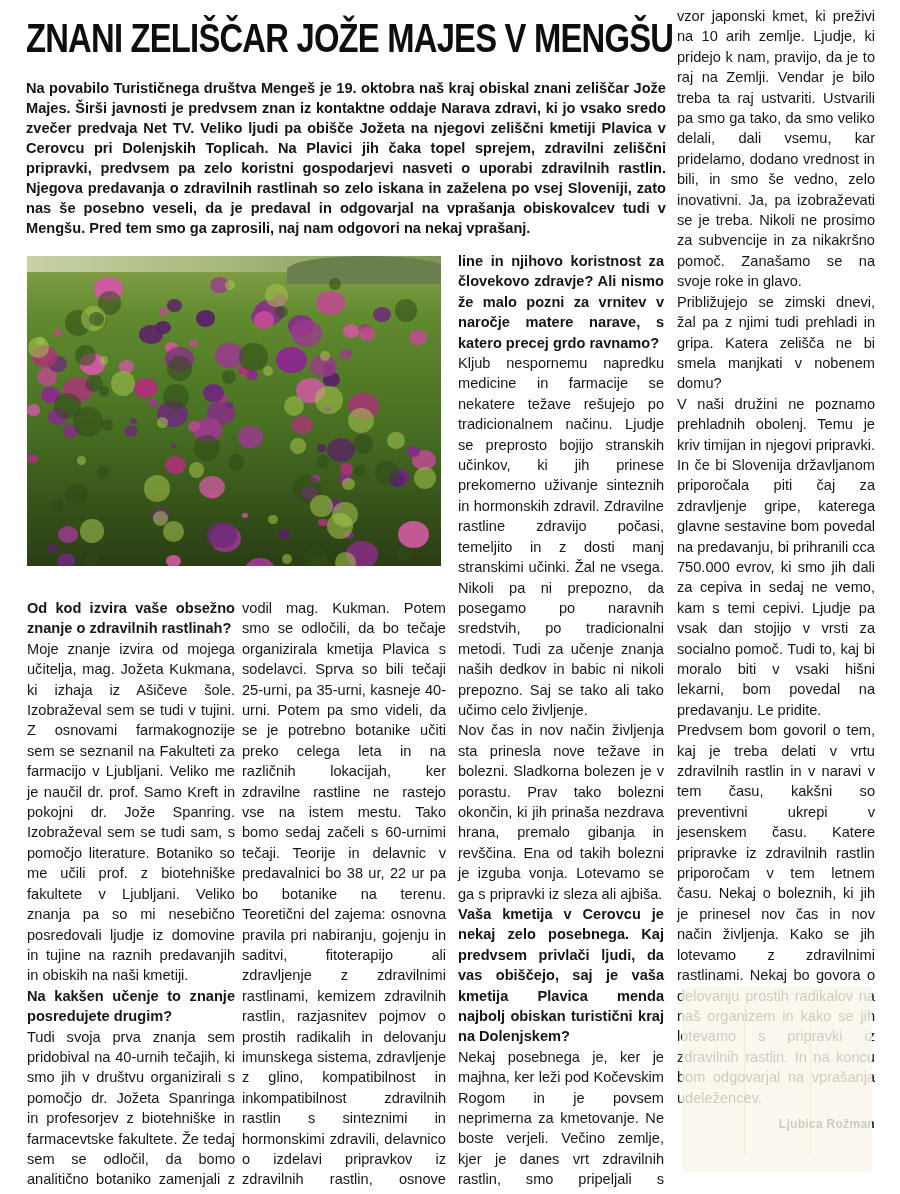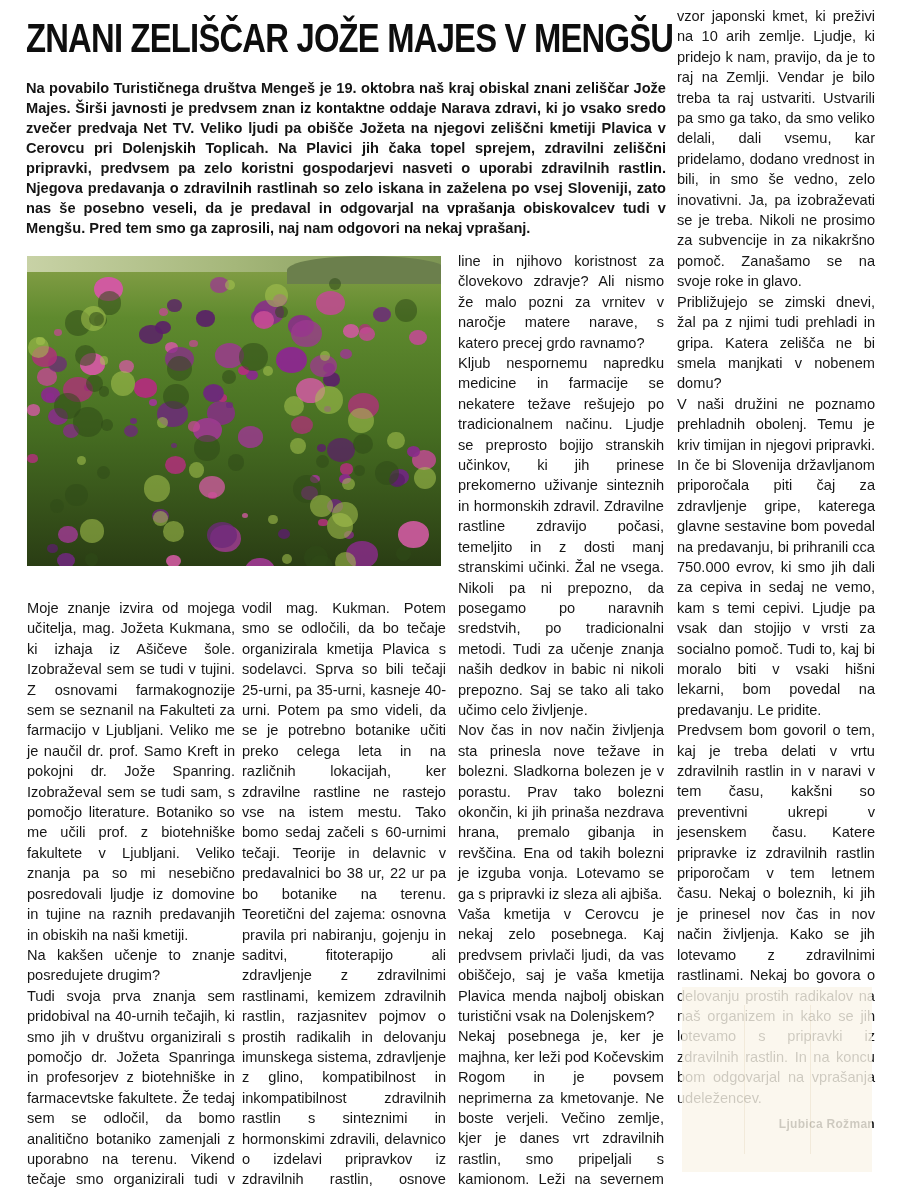--- a/index.html
+++ b/index.html
@@ -23,21 +23,21 @@
   }
   .photo .sky { position:absolute; left:0; top:0; width:100%; height:16px;
     background: linear-gradient(90deg,#c8d2a6,#a5b77a 50%,#7d9553); }
   .photo .hill { position:absolute; left:260px; top:0; width:160px; height:28px; border-radius: 50% 50% 0 0;
     background:#6b7f4c; }
   .blob { position:absolute; border-radius:50%; }
   .col {
     position: absolute; font-size: 14.6px; line-height: 20.4px; text-align: justify; color: #161616;
   }
   .col p { margin: 0; }
-  .col .q { font-weight: normal; }
+  .col .q { font-weight: bold; }
   .col-a { left: 27px; top: 598px; width: 208px; }
   .col-b { left: 242px; top: 598px; width: 204px; }
   .col-c { left: 458px; top: 251px; width: 206px; }
   .col-d { left: 677px; top: 6px; width: 198px; }
   .author { text-align: right; font-weight: bold; font-size: 12px; margin-top: 6px !important; letter-spacing: 0.3px; }
   .faded {
     position: absolute; left: 682px; top: 987px; width: 190px; height: 185px;
     background: #fbf6ea; opacity: 0.8;
   }
   .faded .line { position:absolute; top:18px; bottom:18px; width:1px; background:#efe6d2; }
@@ -198,35 +198,36 @@
     <div class="blob" style="width: 12.0626px; height: 12.0626px; left: 301.809px; top: 22.1754px; background: rgb(47, 74, 24); opacity: 0.55;"></div>
     <div class="blob" style="width: 20.7566px; height: 20.7566px; left: 136.013px; top: 265.07px; background: rgb(168, 196, 80); opacity: 0.55;"></div>
     <div class="blob" style="width: 14.4218px; height: 14.4218px; left: 62.3988px; top: 55.6607px; background: rgb(47, 74, 24); opacity: 0.55;"></div>
     <div class="blob" style="width: 22.1199px; height: 22.1199px; left: 283.434px; top: 238.885px; background: rgb(168, 196, 80); opacity: 0.55;"></div>
     <div class="blob" style="width: 23.2089px; height: 23.2089px; left: 53.4414px; top: 263.385px; background: rgb(168, 196, 80); opacity: 0.55;"></div>
     <div class="blob" style="width: 25.5655px; height: 25.5655px; left: 167.481px; top: 179.284px; background: rgb(47, 74, 24); opacity: 0.55;"></div>
     <div class="blob" style="width: 26.4735px; height: 26.4735px; left: 116.912px; top: 219.298px; background: rgb(168, 196, 80); opacity: 0.55;"></div>
   </div>
 
 <div class="col col-a">
+  <p class="q">Od kod izvira vaše obsežno znanje o zdravilnih rastlinah?</p>
   <p>Moje znanje izvira od mojega učitelja, mag. Jožeta Kukmana, ki izhaja iz Ašičeve šole. Izobraževal sem se tudi v tujini. Z osnovami farmakognozije sem se seznanil na Fakulteti za farmacijo v Ljubljani. Veliko me je naučil dr. prof. Samo Kreft in pokojni dr. Jože Spanring. Izobraževal sem se tudi sam, s pomočjo literature. Botaniko so me učili prof. z biotehniške fakultete v Ljubljani. Veliko znanja pa so mi nesebično posredovali ljudje iz domovine in tujine na raznih predavanjih in obiskih na naši kmetiji.</p>
   <p class="q">Na kakšen učenje to znanje posredujete drugim?</p>
   <p>Tudi svoja prva znanja sem pridobival na 40-urnih tečajih, ki smo jih v društvu organizirali s pomočjo dr. Jožeta Spanringa in profesorjev z biotehniške in farmacevtske fakultete. Že tedaj sem se odločil, da bomo analitično botaniko zamenjali z uporabno na terenu. Vikend tečaje smo organizirali tudi v samostanu Stična, ki jih je tedaj</p>
 </div>
 
 <div class="col col-b">
   <p>vodil mag. Kukman. Potem smo se odločili, da bo tečaje organizirala kmetija Plavica s sodelavci. Sprva so bili tečaji 25-urni, pa 35-urni, kasneje 40-urni. Potem pa smo videli, da se je potrebno botanike učiti preko celega leta in na različnih lokacijah, ker zdravilne rastline ne rastejo vse na istem mestu. Tako bomo sedaj začeli s 60-urnimi tečaji. Teorije in delavnic v predavalnici bo 38 ur, 22 ur pa bo botanike na terenu. Teoretični del zajema: osnovna pravila pri nabiranju, gojenju in saditvi, fitoterapijo ali zdravljenje z zdravilnimi rastlinami, kemizem zdravilnih rastlin, razjasnitev pojmov o prostih radikalih in delovanju imunskega sistema, zdravljenje z glino, kompatibilnost in inkompatibilnost zdravilnih rastlin s sinteznimi in hormonskimi zdravili, delavnico o izdelavi pripravkov iz zdravilnih rastlin, osnove ajurvede itd. Tečaji se predvidoma odvijajo konec tedna, botanika pa preko leta v času vegetacije.</p>
 
 </div>
 
 <div class="col col-c">
   <p class="q">line in njihovo koristnost za človekovo zdravje? Ali nismo že malo pozni za vrnitev v naročje matere narave, s katero precej grdo ravnamo?</p>
   <p>Kljub nespornemu napredku medicine in farmacije se nekatere težave rešujejo po tradicionalnem načinu. Ljudje se preprosto bojijo stranskih učinkov, ki jih prinese prekomerno uživanje sinteznih in hormonskih zdravil. Zdravilne rastline zdravijo počasi, temeljito in z dosti manj stranskimi učinki. Žal ne vsega. Nikoli pa ni prepozno, da posegamo po naravnih sredstvih, po tradicionalni metodi. Tudi za učenje znanja naših dedkov in babic ni nikoli prepozno. Saj se tako ali tako učimo celo življenje.</p>
   <p>Nov čas in nov način življenja sta prinesla nove težave in bolezni. Sladkorna bolezen je v porastu. Prav tako bolezni okončin, ki jih prinaša nezdrava hrana, premalo gibanja in revščina. Ena od takih bolezni je izguba vonja. Lotevamo se ga s pripravki iz sleza ali ajbiša.</p>
-  <p class="q">Vaša kmetija v Cerovcu je nekaj zelo posebnega. Kaj predvsem privlači ljudi, da vas obiščejo, saj je vaša kmetija Plavica menda najbolj obiskan turistični vsak na Dolenjskem?</p>
+  <p class="q">Vaša kmetija v Cerovcu je nekaj zelo posebnega. Kaj predvsem privlači ljudi, da vas obiščejo, saj je vaša kmetija Plavica menda najbolj obiskan turistični kraj na Dolenjskem?</p>
   <p>Nekaj posebnega je, ker je majhna, ker leži pod Kočevskim Rogom in je povsem neprimerna za kmetovanje. Ne boste verjeli. Večino zemlje, kjer je danes vrt zdravilnih rastlin, smo pripeljali s kamionom. Leži na severnem pobočju in je z vseh strani obdana z gozdom. Nam je bil</p>
 </div>
 
 <div class="col col-d">
   <p>vzor japonski kmet, ki preživi na 10 arih zemlje. Ljudje, ki pridejo k nam, pravijo, da je to raj na Zemlji. Vendar je bilo treba ta raj ustvariti. Ustvarili pa smo ga tako, da smo veliko delali, dali vsemu, kar pridelamo, dodano vrednost in bili, in smo še vedno, zelo inovativni. Ja, pa izobraževati se je treba. Nikoli ne prosimo za subvencije in za nikakršno pomoč. Zanašamo se na svoje roke in glavo.</p>
   <p class="q" style="font-weight:normal">Približujejo se zimski dnevi, žal pa z njimi tudi prehladi in gripa. Katera zelišča ne bi smela manjkati v nobenem domu?</p>
   <p>V naši družini ne poznamo prehladnih obolenj. Temu je kriv timijan in njegovi pripravki. In če bi Slovenija državljanom priporočala piti čaj za zdravljenje gripe, katerega glavne sestavine bom povedal na predavanju, bi prihranili cca 750.000 evrov, ki smo jih dali za cepiva in sedaj ne vemo, kam s temi cepivi. Ljudje pa vsak dan stojijo v vrsti za socialno pomoč. Tudi to, kaj bi moralo biti v vsaki hišni lekarni, bom povedal na predavanju. Le pridite.</p>
   <p>Predvsem bom govoril o tem, kaj je treba delati v vrtu zdravilnih rastlin in v naravi v tem času, kakšni so preventivni ukrepi v jesenskem času. Katere pripravke iz zdravilnih rastlin priporočam v tem letnem času. Nekaj o boleznih, ki jih je prinesel nov čas in nov način življenja. Kako se jih lotevamo z zdravilnimi rastlinami. Nekaj bo govora o delovanju prostih radikalov na naš organizem in kako se jih lotevamo s pripravki iz zdravilnih rastlin. In na koncu bom odgovarjal na vprašanja udeležencev.</p>
   <p class="author">Ljubica Rožman</p>
 </div>

